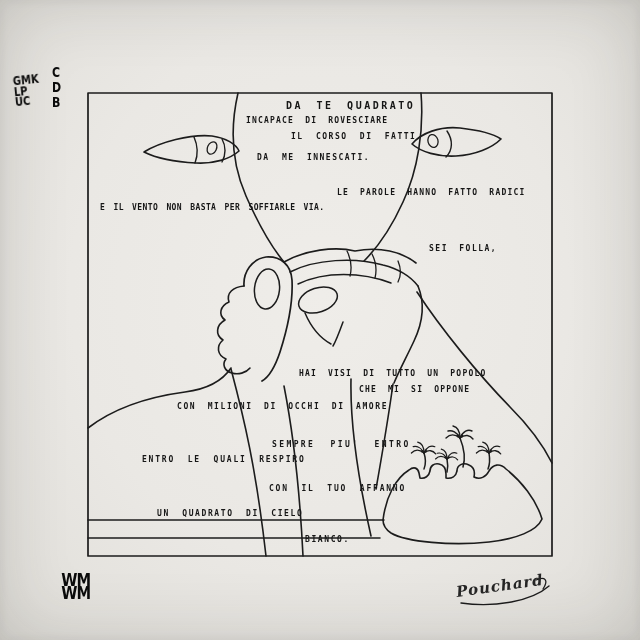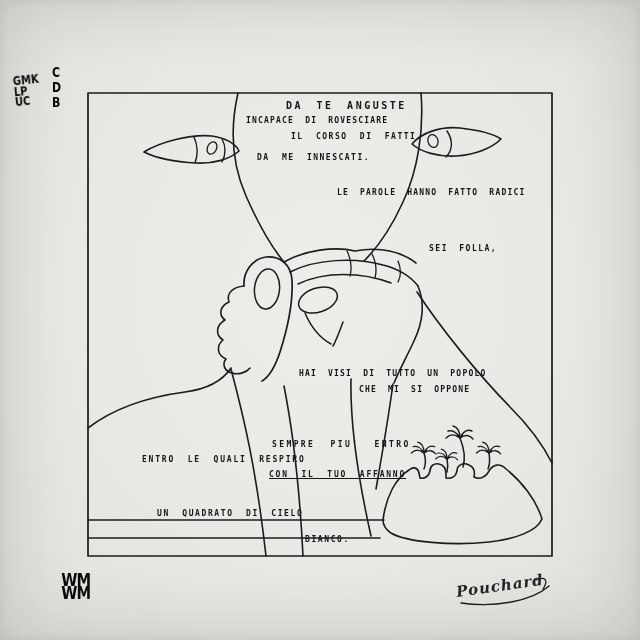--- a/index.html
+++ b/index.html
@@ -26,21 +26,21 @@
   .t4{left:257px;top:154px;letter-spacing:1.5px;word-spacing:6px;}
   .t5{left:337px;top:189px;}
   .t6{left:100px;top:204px;letter-spacing:.4px;word-spacing:3px;}
   .t7{left:429px;top:245px;letter-spacing:1.5px;}
   .t8{left:299px;top:370px;}
   .t9{left:359px;top:386px;}
   .t10{left:177px;top:403px;letter-spacing:1.6px;}
   .t11{left:174px;top:418px;letter-spacing:2.2px;word-spacing:9px;}
   .t12{left:272px;top:441px;letter-spacing:2.4px;word-spacing:8px;}
   .t13{left:142px;top:456px;letter-spacing:1.8px;word-spacing:6px;}
-  .t14{left:269px;top:471px;letter-spacing:1.8px;word-spacing:6px;text-decoration:underline;}
+  .t14{left:269px;top:485px;letter-spacing:1.8px;word-spacing:6px;}
   .t15{left:196px;top:486px;letter-spacing:1.8px;word-spacing:6px;}
   .t16{left:157px;top:510px;letter-spacing:1.6px;word-spacing:6px;}
   .t17{left:305px;top:536px;letter-spacing:1.6px;}
 
   .stamp-block{
     position:absolute;left:14px;top:76px;transform:rotate(-6deg);
     color:#0c0c0c;font:900 10px/1.05 "DejaVu Sans", sans-serif;letter-spacing:0;
     text-align:left;filter:blur(.2px);
   }
   .stamp-block span{display:block;transform:scaleY(1.15);}
@@ -145,28 +145,30 @@
     <span>GMK</span>
     <span>LP</span>
     <span>UC</span>
   </div>
   <div class="stamp-col">
     <span>C</span>
     <span>D</span>
     <span>B</span>
   </div>
 
-  <div class="poem t1">DA TE ANGUSTE</div>
+  <div class="poem t1">DA TE QUADRATO</div>
   <div class="poem t2">INCAPACE DI ROVESCIARE</div>
   <div class="poem t3">IL CORSO DI FATTI</div>
   <div class="poem t4">DA ME INNESCATI.</div>
   <div class="poem t5">LE PAROLE HANNO FATTO RADICI</div>
+  <div class="poem t6">E IL VENTO NON BASTA PER SOFFIARLE VIA.</div>
   <div class="poem t7">SEI FOLLA,</div>
   <div class="poem t8">HAI VISI DI TUTTO UN POPOLO</div>
   <div class="poem t9">CHE MI SI OPPONE</div>
+  <div class="poem t10">CON MILIONI DI OCCHI DI AMORE</div>
   <div class="poem t12">SEMPRE PIU' ENTRO</div>
   <div class="poem t13">ENTRO LE QUALI RESPIRO</div>
   <div class="poem t14">CON IL TUO AFFANNO</div>
   <div class="poem t16">UN QUADRATO DI CIELO</div>
   <div class="poem t17">BIANCO.</div>
 
   <div class="logo">
     <span>WM</span>
     <span>WM</span>
   </div>

